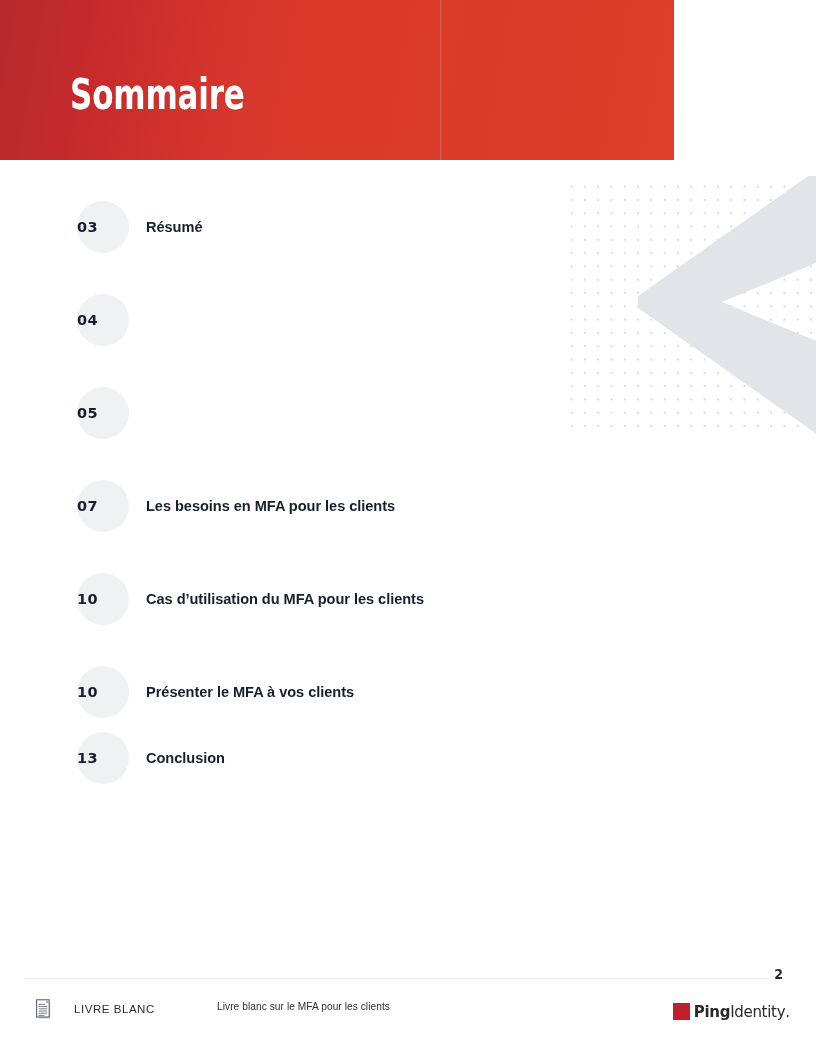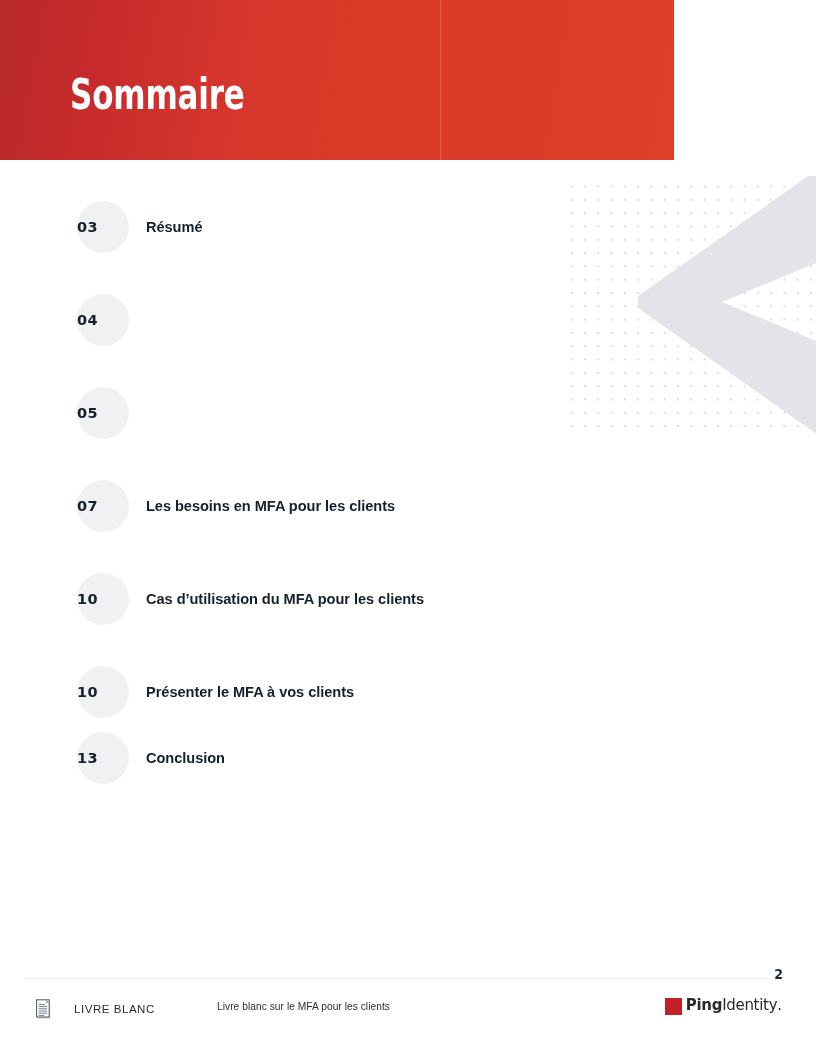--- a/index.html
+++ b/index.html
@@ -191,24 +191,24 @@
     font-family: "Liberation Sans", sans-serif;
     font-size: 10.2px;
     font-weight: 400;
     color: #2c2f33;
     letter-spacing: 0.05px;
     white-space: nowrap;
     margin-left: 44px;
   }
   .brand {
     position: absolute;
-    right: 34px;
+    right: 26px;
     top: 3px;
     display: flex;
-    align-items: flex-start;
+    align-items: flex-end;
     height: 22px;
   }
   .brand-mark {
     width: 17px;
     height: 17px;
     background: #c02128;
     flex: 0 0 17px;
   }
   .brand-text {
     margin-left: 4px;

